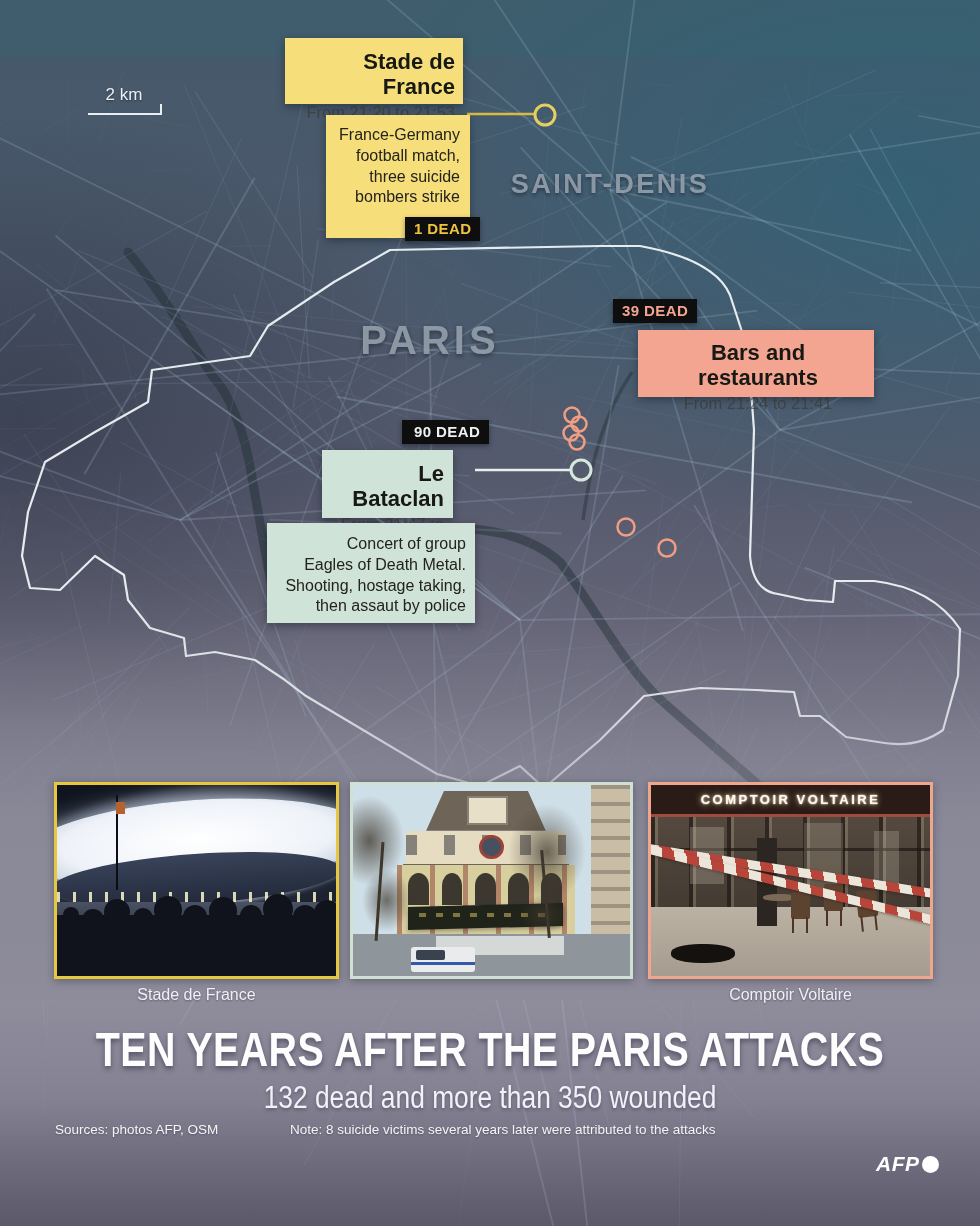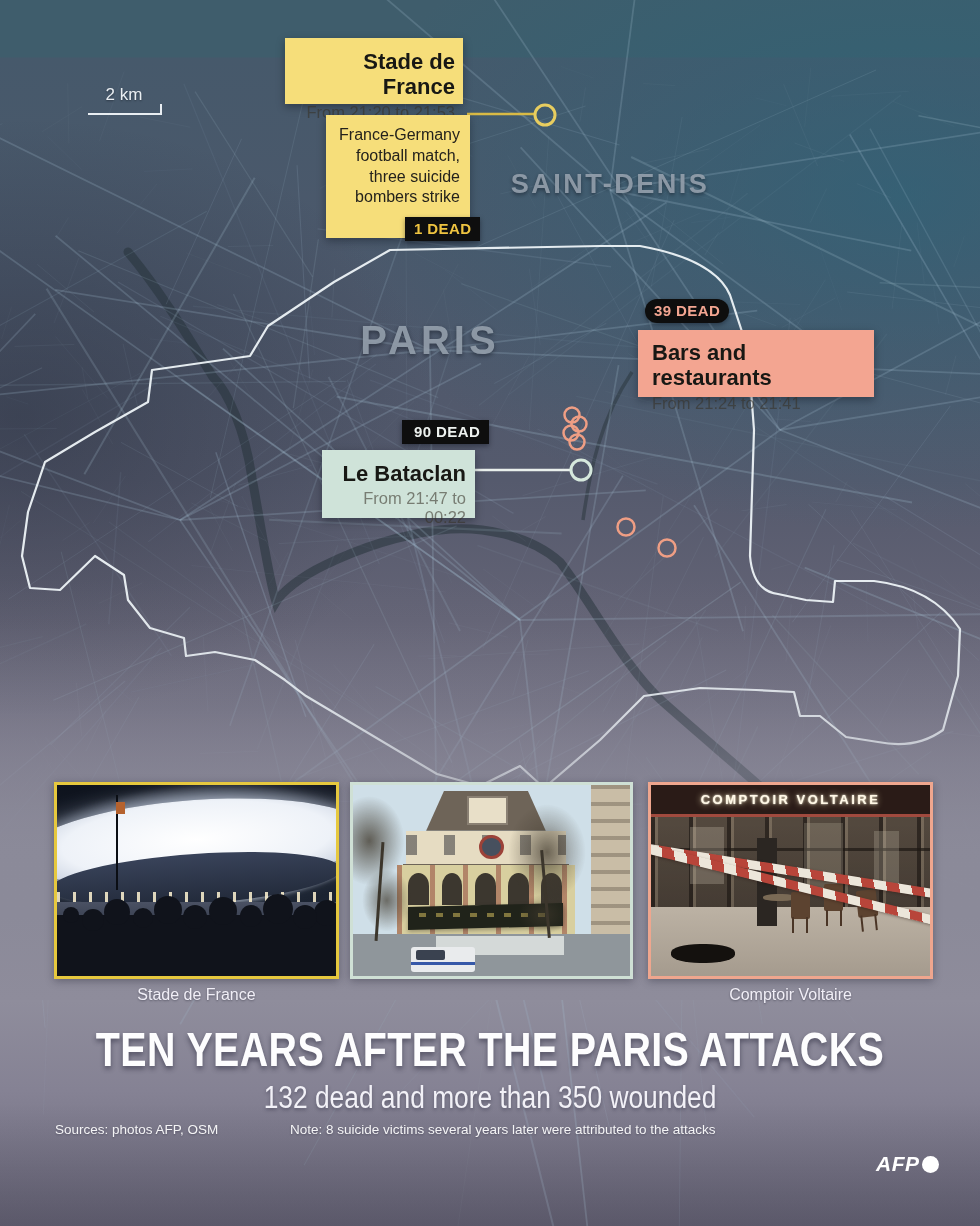--- a/index.html
+++ b/index.html
@@ -32,29 +32,29 @@
   .lbl-paris{left:358px;top:318px;width:144px;text-align:center;font-size:40px;letter-spacing:4px;}
 
   
   .badge{position:absolute;background:var(--badge-bg);font-weight:bold;font-size:15px;
       letter-spacing:.4px;padding:3px 9px 4px;white-space:nowrap;
       box-shadow:0 2px 5px rgba(0,5,15,.4);}
   .co-box{position:absolute;box-shadow:0 3px 8px rgba(0,8,18,.35);box-sizing:border-box;}
   .co-title{font-weight:bold;font-size:22px;color:#181814;line-height:1.15;}
   .co-time{font-size:16.5px;color:rgba(55,50,40,.58);margin-top:3px;}
   .co-desc{font-size:16px;line-height:1.3;color:#24221c;white-space:pre-line;}
-  .ta-r{text-align:right;} .ta-l{text-align:left;}
+  .ta-r{text-align:right;} .ta-l{text-align:center;}
 
   .box-stade-t{left:285px;top:38px;width:178px;height:66px;background:var(--yellow);padding:11px 8px 0 10px;}
   .box-stade-d{left:326px;top:115px;width:144px;height:123px;background:var(--yellow);padding:10px 10px 0 8px;}
   .badge-stade{left:405px;top:217px;color:var(--badge-text-yellow);}
   .box-bars-t{left:638px;top:330px;width:236px;height:67px;background:var(--salmon);padding:10px 10px 0 14px;}
   .box-bars-d{left:638px;top:405px;width:215px;height:77px;background:var(--salmon);padding:9px 10px 0 14px;}
-  .badge-bars{left:645px;top:299px;color:var(--badge-text-salmon);border-radius:12px;}
-  .box-bata-t{left:322px;top:450px;width:153px;height:68px;background:var(--mint);padding:11px 9px 0 8px;}
+  .badge-bars{left:613px;top:299px;color:var(--badge-text-salmon);}
+  .box-bata-t{left:322px;top:450px;width:131px;height:68px;background:var(--mint);padding:11px 9px 0 8px;}
   .box-bata-d{left:267px;top:523px;width:208px;height:100px;background:var(--mint);padding:11px 9px 0 8px;}
   .badge-bata{left:402px;top:420px;color:var(--badge-text-white);padding-left:12px;}
 
   
   .photo{position:absolute;top:782px;height:197px;box-sizing:border-box;overflow:hidden;
       box-shadow:0 2px 8px rgba(20,20,35,.35);background:#222;}
   .photo *{position:absolute;}
   .ph1{left:54px;width:285px;border:3px solid var(--border-yellow);}
   .ph2{left:350px;width:283px;border:3px solid var(--border-mint);}
   .ph3{left:648px;width:285px;border:3px solid var(--border-salmon);}
@@ -553,20 +553,26 @@
   <div class="co-box box-bars-t ta-l">
     <div class="co-title">Bars and restaurants</div>
     <div class="co-time">From 21:24 to 21:41</div>
   </div>
 
   <div class="badge badge-bata">90 DEAD</div>
   <div class="co-box box-bata-t ta-r">
     <div class="co-title">Le Bataclan</div>
     <div class="co-time">From 21:47 to 00:22</div>
   </div>
+  <div class="co-box box-bata-d ta-r">
+    <div class="co-desc">Concert of group
+Eagles of Death Metal.
+Shooting, hostage taking,
+then assaut by police</div>
+  </div>
 
   <div class="photo ph1">
     <div class="p1-sky"></div>
     <div class="p1-glow"></div>
     <div class="p1-roof"></div>
     <div class="p1-hole"></div>
     <div class="p1-lights"></div>
     <div class="p1-floor"></div>
     <div class="p1-crowd"></div>
     <div class="p1-heads"></div>

